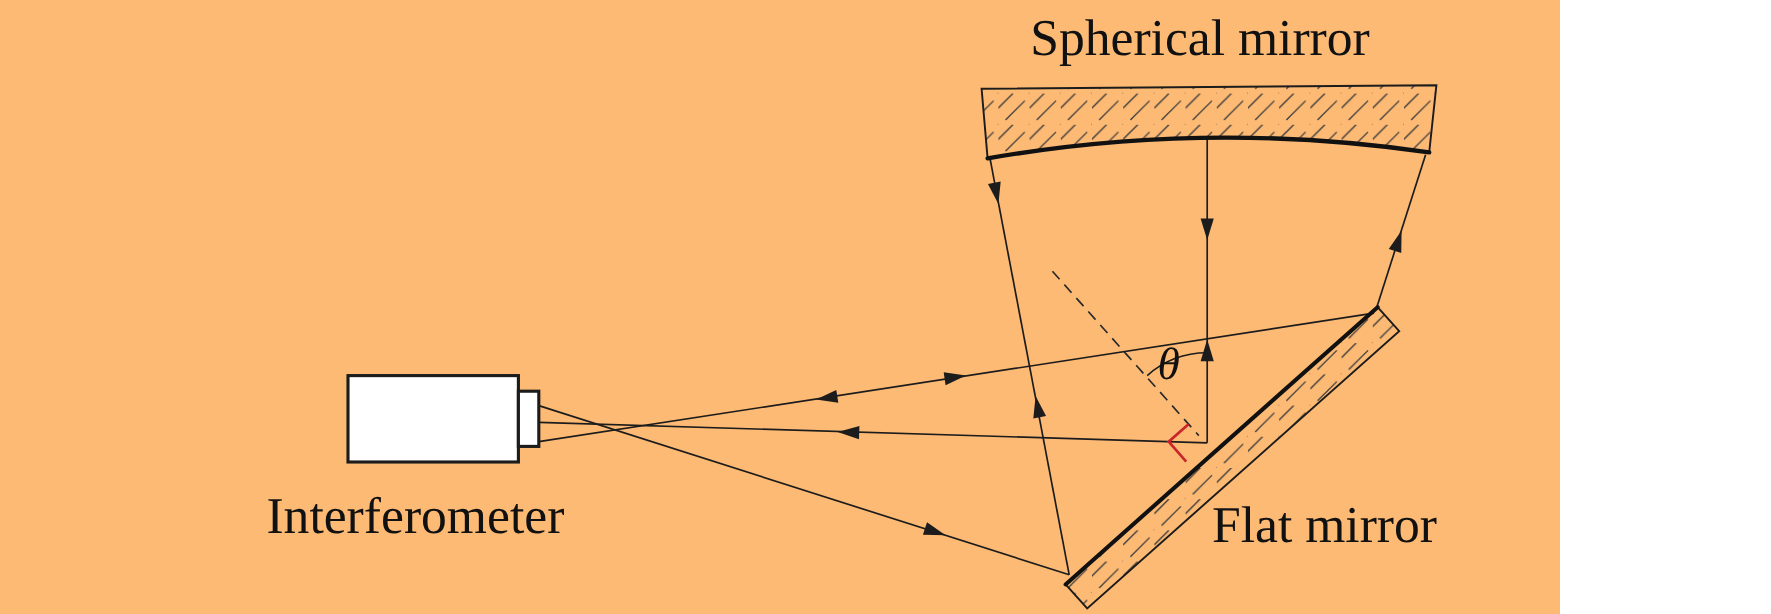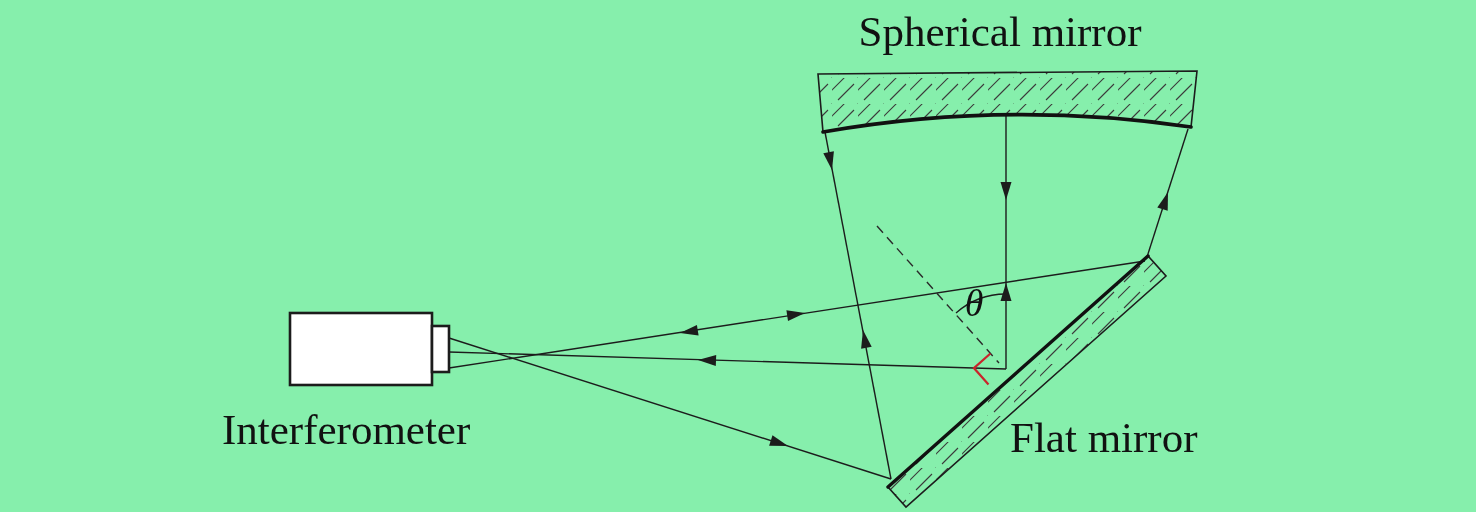--- a/index.html
+++ b/index.html
@@ -2,23 +2,23 @@
 <html><head>
 <meta charset="utf-8">
 <style>
   html, body {
     margin: 0;
     padding: 0;
     background: #ffffff;
   }
   .stage {
     position: relative;
-    width: 1476px;
+    width: 1300px;
     height: 512px;
-    background: #86efac;
+    background: #fdba74;
     overflow: hidden;
   }
   svg { display: block; }
   .outline  { fill: #ffffff; stroke: #1c1c1c; stroke-width: 2.6; }
   .hatched  { stroke: #1c1c1c; stroke-width: 1.6; }
   .surface  { fill: none; stroke: #111111; stroke-linecap: round; }
   .ray      { stroke: #1c1c1c; stroke-width: 1.4; fill: none; }
   .dashed   { stroke: #2a2a2a; stroke-width: 1.4; fill: none; stroke-dasharray: 9 6; }
   .arrow    { fill: #1c1c1c; stroke: none; }
   .arc      { fill: none; stroke: #1c1c1c; stroke-width: 1.3; }

